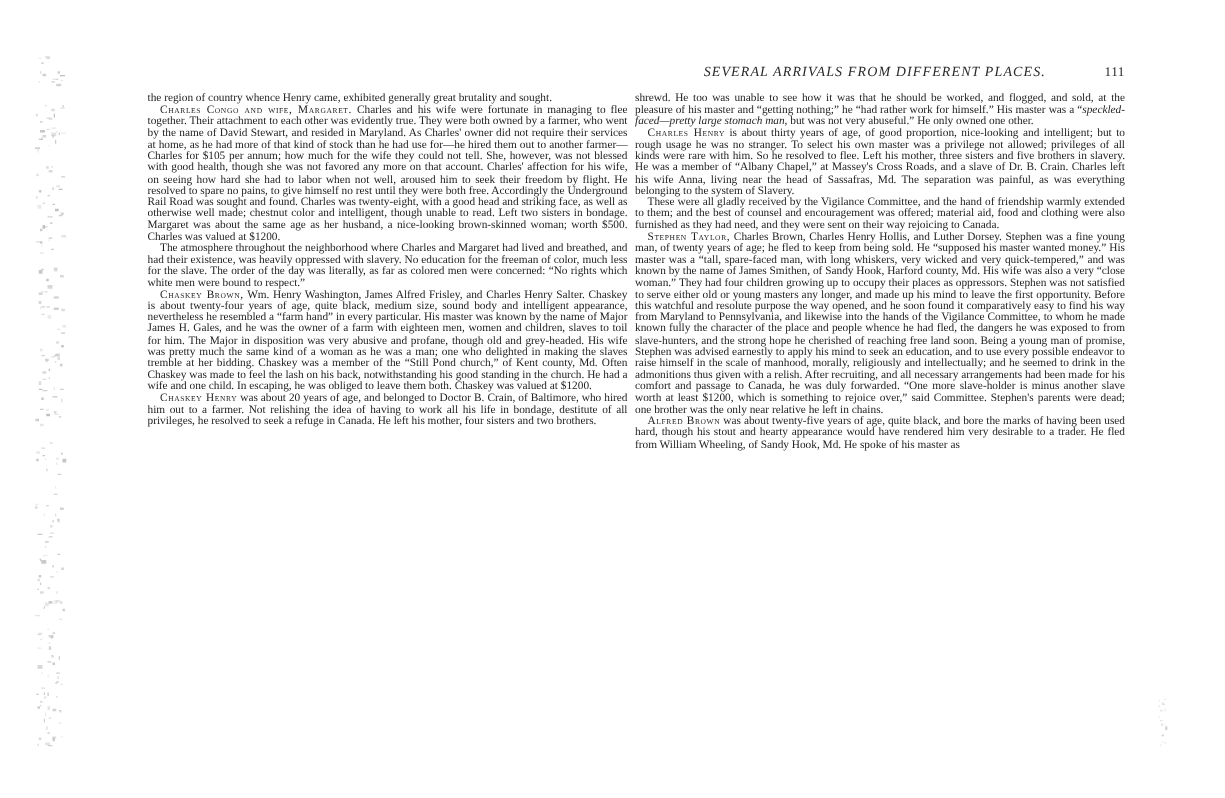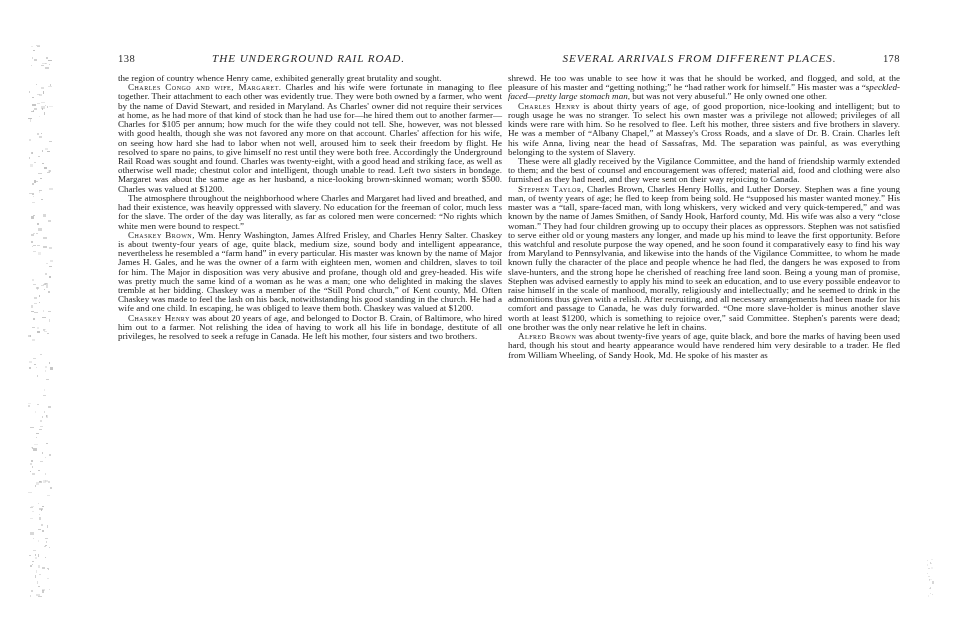--- a/index.html
+++ b/index.html
@@ -350,31 +350,25 @@
       <span class="speck" style="left: 4.14885px; top: 20.66px; width: 1.45971px; height: 0.853941px; opacity: 0.26;"></span>
       <span class="speck" style="left: 2.19706px; top: 17.6279px; width: 1.98877px; height: 1.66462px; opacity: 0.53;"></span>
       <span class="speck" style="left: 5.49591px; top: 9.3203px; width: 1.14432px; height: 1.48471px; opacity: 0.25;"></span>
       <span class="speck" style="left: 1.01532px; top: 14.6972px; width: 1.02174px; height: 0.710353px; opacity: 0.5;"></span>
       <span class="speck" style="left: 3.74838px; top: 29.462px; width: 0.686482px; height: 1.58275px; opacity: 0.7;"></span>
       <span class="speck" style="left: 5.91125px; top: 23.3686px; width: 1.94525px; height: 2.15962px; opacity: 0.78;"></span>
       <span class="speck" style="left: 5.84739px; top: 36.1838px; width: 0.813479px; height: 1.11491px; opacity: 0.59;"></span>
       <span class="speck" style="left: 0.502403px; top: 5.65872px; width: 0.74729px; height: 2.02388px; opacity: 0.39;"></span>
     </div>
 
-  <div class="runhead runhead-left">
-    <div class="rh-row rh-left">
-      <span class="folio">138</span>
-      <span class="title">THE UNDERGROUND RAIL ROAD.</span>
-    </div>
-  </div>
 
   <div class="runhead runhead-right">
     <div class="rh-row rh-right">
       <span class="title">SEVERAL ARRIVALS FROM DIFFERENT PLACES.</span>
-      <span class="folio">178</span>
+      <span class="folio">111</span>
     </div>
   </div>
 
   <div class="col col-left" id="colLeft">
       <p class="noindent">the region of country whence Henry came, exhibited generally great brutality and sought.</p>
       <p><span class="sc">Charles Congo and wife, Margaret.</span> Charles and his wife were fortunate in managing to flee together. Their attachment to each other was evidently true. They were both owned by a farmer, who went by the name of David Stewart, and resided in Maryland. As Charles' owner did not require their services at home, as he had more of that kind of stock than he had use for—he hired them out to another farmer—Charles for $105 per annum; how much for the wife they could not tell. She, however, was not blessed with good health, though she was not favored any more on that account. Charles' affection for his wife, on seeing how hard she had to labor when not well, aroused him to seek their freedom by flight. He resolved to spare no pains, to give himself no rest until they were both free. Accordingly the Underground Rail Road was sought and found. Charles was twenty-eight, with a good head and striking face, as well as otherwise well made; chestnut color and intelligent, though unable to read. Left two sisters in bondage. Margaret was about the same age as her husband, a nice-looking brown-skinned woman; worth $500. Charles was valued at $1200.</p>
       <p>The atmosphere throughout the neighborhood where Charles and Margaret had lived and breathed, and had their existence, was heavily oppressed with slavery. No education for the freeman of color, much less for the slave. The order of the day was literally, as far as colored men were concerned: “No rights which white men were bound to respect.”</p>
       <p><span class="sc">Chaskey Brown,</span> Wm. Henry Washington, James Alfred Frisley, and Charles Henry Salter. Chaskey is about twenty-four years of age, quite black, medium size, sound body and intelligent appearance, nevertheless he resembled a “farm hand” in every particular. His master was known by the name of Major James H. Gales, and he was the owner of a farm with eighteen men, women and children, slaves to toil for him. The Major in disposition was very abusive and profane, though old and grey-headed. His wife was pretty much the same kind of a woman as he was a man; one who delighted in making the slaves tremble at her bidding. Chaskey was a member of the “Still Pond church,” of Kent county, Md. Often Chaskey was made to feel the lash on his back, notwithstanding his good standing in the church. He had a wife and one child. In escaping, he was obliged to leave them both. Chaskey was valued at $1200.</p>
       <p><span class="sc">Chaskey Henry</span> was about 20 years of age, and belonged to Doctor B. Crain, of Baltimore, who hired him out to a farmer. Not relishing the idea of having to work all his life in bondage, destitute of all privileges, he resolved to seek a refuge in Canada. He left his mother, four sisters and two brothers.</p>
     </div>

